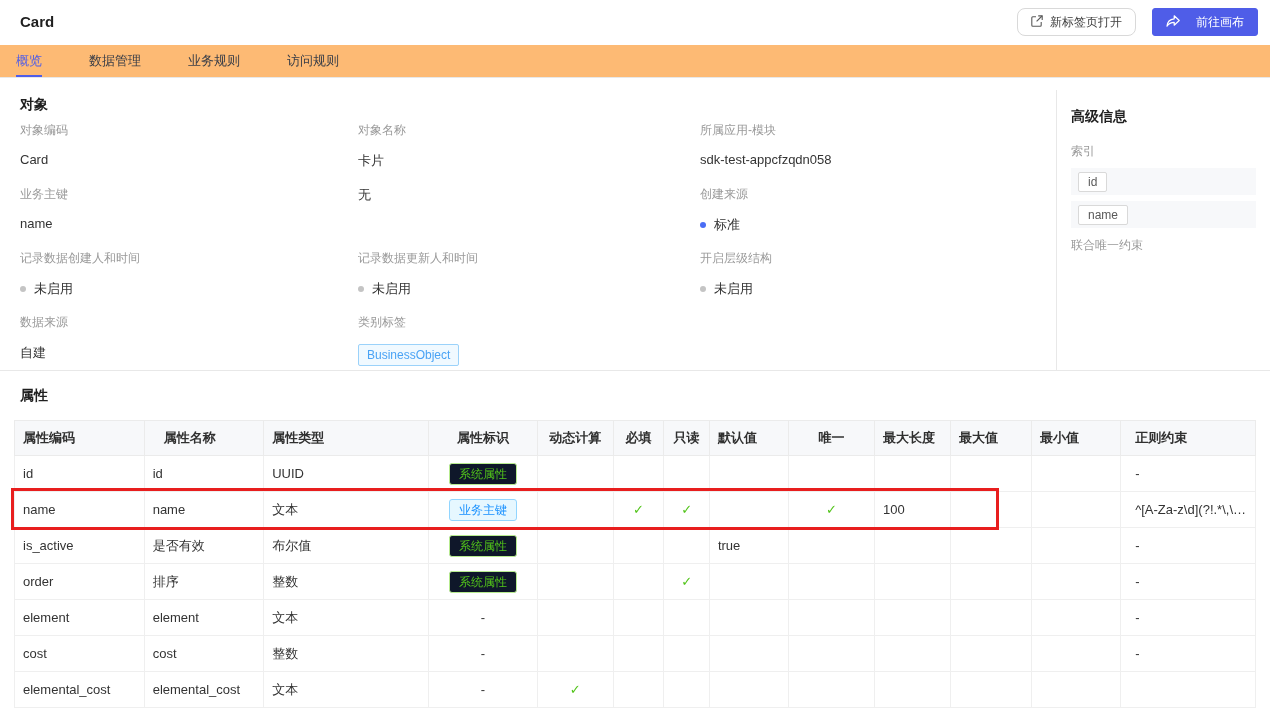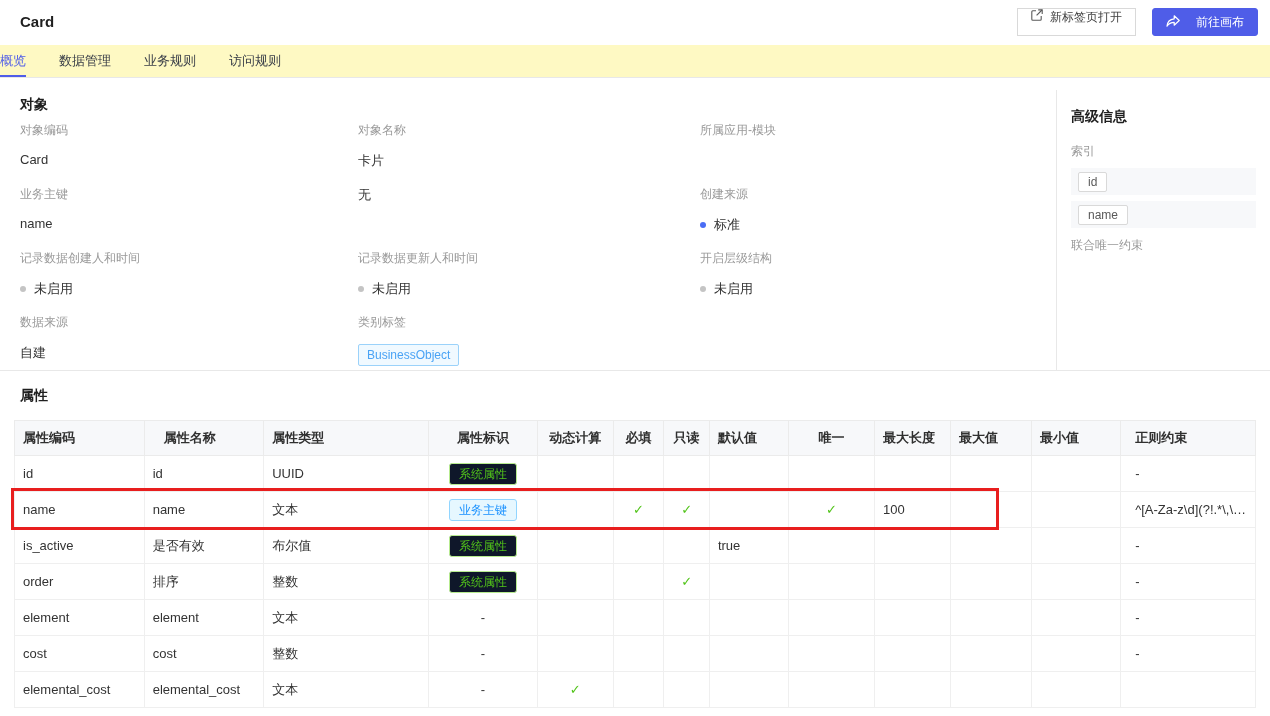--- a/index.html
+++ b/index.html
@@ -3,28 +3,28 @@
 <meta charset="utf-8">
 <style>
   * { margin:0; padding:0; box-sizing:border-box; }
   html,body { width:1270px; height:716px; background:#fff; overflow:hidden;
     font-family:"Liberation Sans","DejaVu Sans",sans-serif; color:#333; font-size:13px; }
 
   
   .topbar { position:relative; height:45px; background:#fff; }
   .topbar .title { position:absolute; left:20px; top:13px; font-size:15px; font-weight:bold; color:#1f1f1f; }
   .topbar .btns { position:absolute; right:12px; top:8px; display:flex; gap:16px; align-items:center; }
-  .btn-outline { display:inline-flex; align-items:flex-start; gap:7px; height:28px; padding:0 13px;
-    background:#fff; border:1px solid #d9d9d9; border-radius:0; font-size:12px; color:#404040; cursor:pointer; }
+  .btn-outline { display:inline-flex; align-items:center; gap:7px; height:28px; padding:0 13px;
+    background:#fff; border:1px solid #d9d9d9; border-radius:8px; font-size:12px; color:#404040; cursor:pointer; }
   .btn-primary { display:inline-flex; align-items:center; gap:16px; height:28px; padding:0 13px;
     background:#4f5de8; border:1px solid #4f5de8; border-radius:3px; font-size:12px; color:#fff; cursor:pointer; }
 
   
-  .tabbar { height:33px; background:#fef9c3; border-bottom:1px solid #e8e8e8;
-    display:flex; align-items:stretch; gap:33px; }
+  .tabbar { height:33px; background:#fdba74; border-bottom:1px solid #e8e8e8;
+    display:flex; align-items:stretch; padding-left:16px; gap:47px; }
   .tab { display:flex; align-items:center; font-size:13px; color:#383d47; cursor:pointer; position:relative; }
   .tab.active { color:#4f5de8; }
   .tab.active::after { content:""; position:absolute; left:0; right:0; bottom:0; height:2px; background:#4f5de8; }
 
   
   .content { position:relative; height:293px; border-bottom:1px solid #e8e8e8; }
   .section-title { font-size:14px; font-weight:bold; color:#1f1f1f; }
   .obj-title { position:absolute; left:20px; top:18px; }
   .fields { position:absolute; left:20px; top:44px; width:1020px;
     display:grid; grid-template-columns:338px 342px 340px; grid-auto-rows:64px; }
@@ -102,20 +102,21 @@
       <div>
         <div class="field-label">对象编码</div>
         <div class="field-value">Card</div>
       </div>
       <div>
         <div class="field-label">对象名称</div>
         <div class="field-value">卡片</div>
       </div>
       <div>
         <div class="field-label">所属应用-模块</div>
+        <div class="field-value">sdk-test-appcfzqdn058</div>
       </div>
       <div>
         <div class="field-label">业务主键</div>
         <div class="field-value">name</div>
       </div>
       <div>
         <div class="field-value">无</div>
       </div>
       <div>
         <div class="field-label">创建来源</div>

